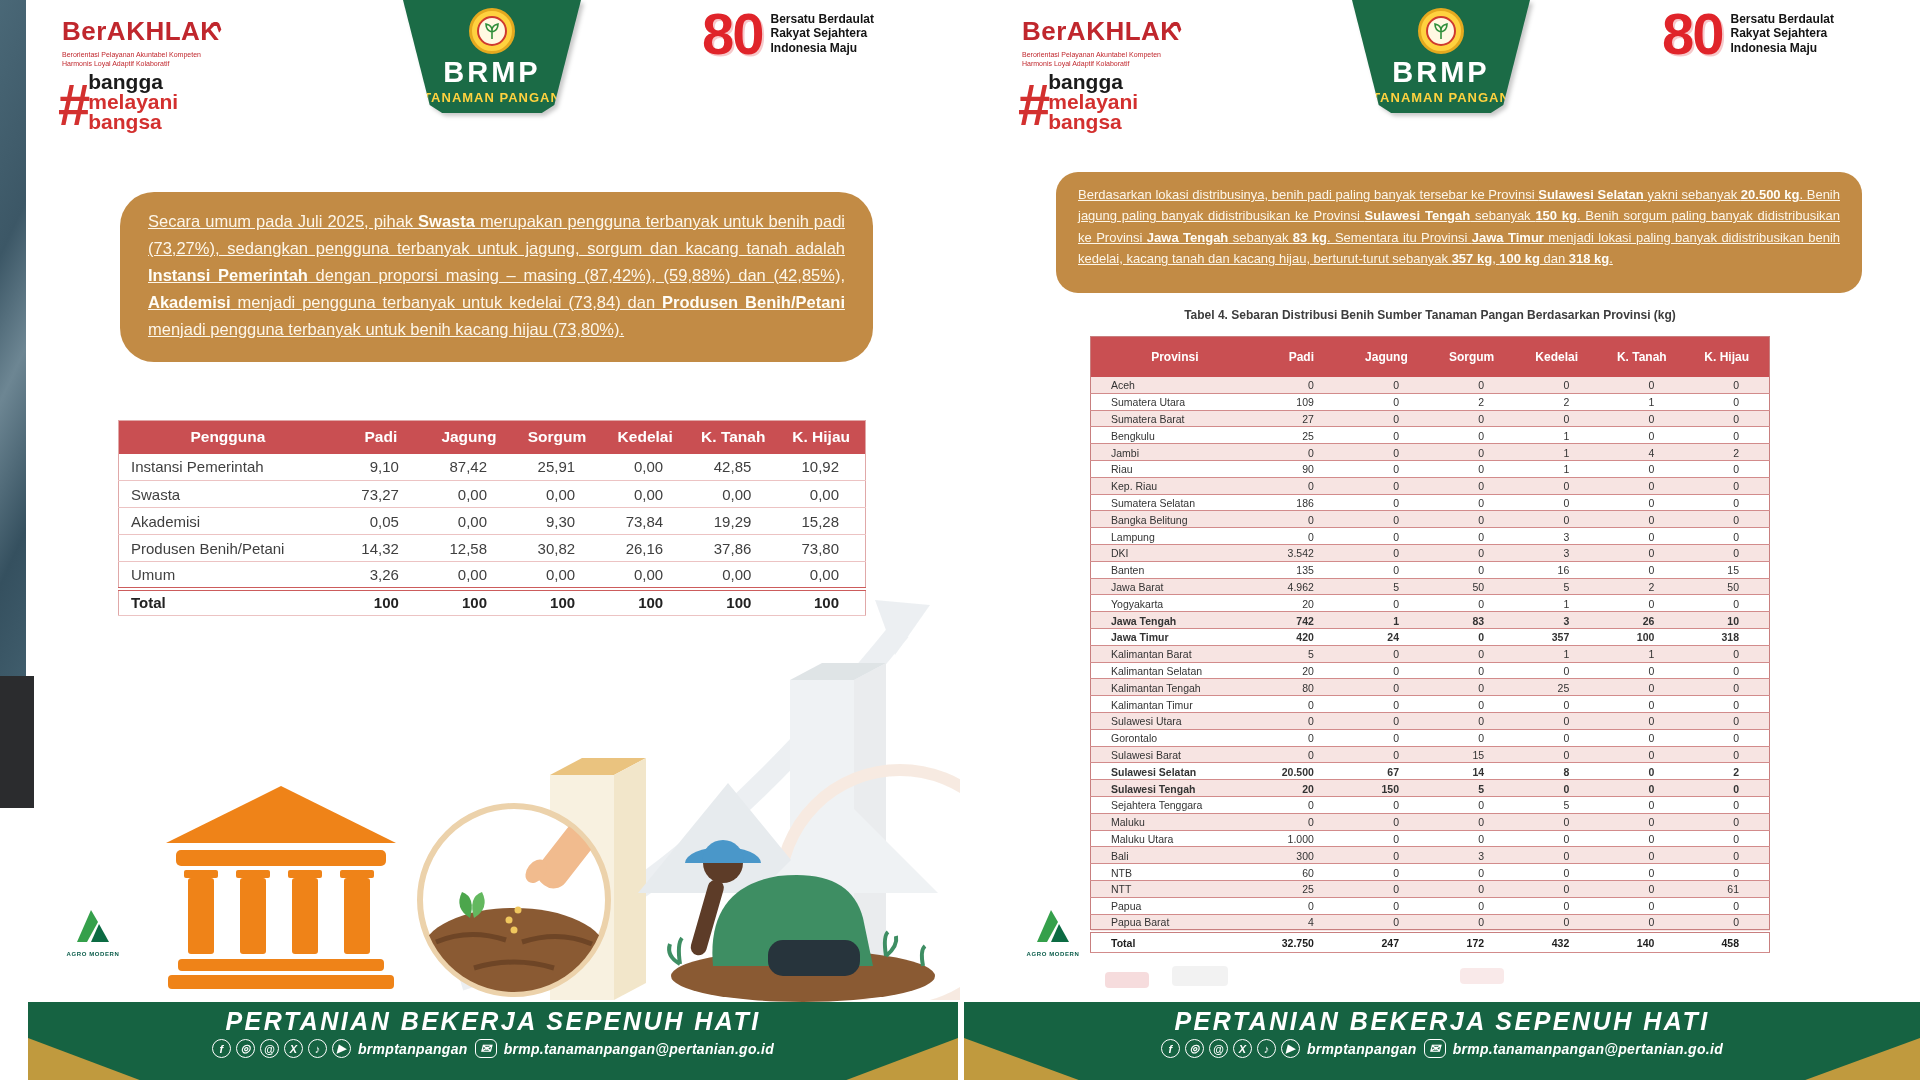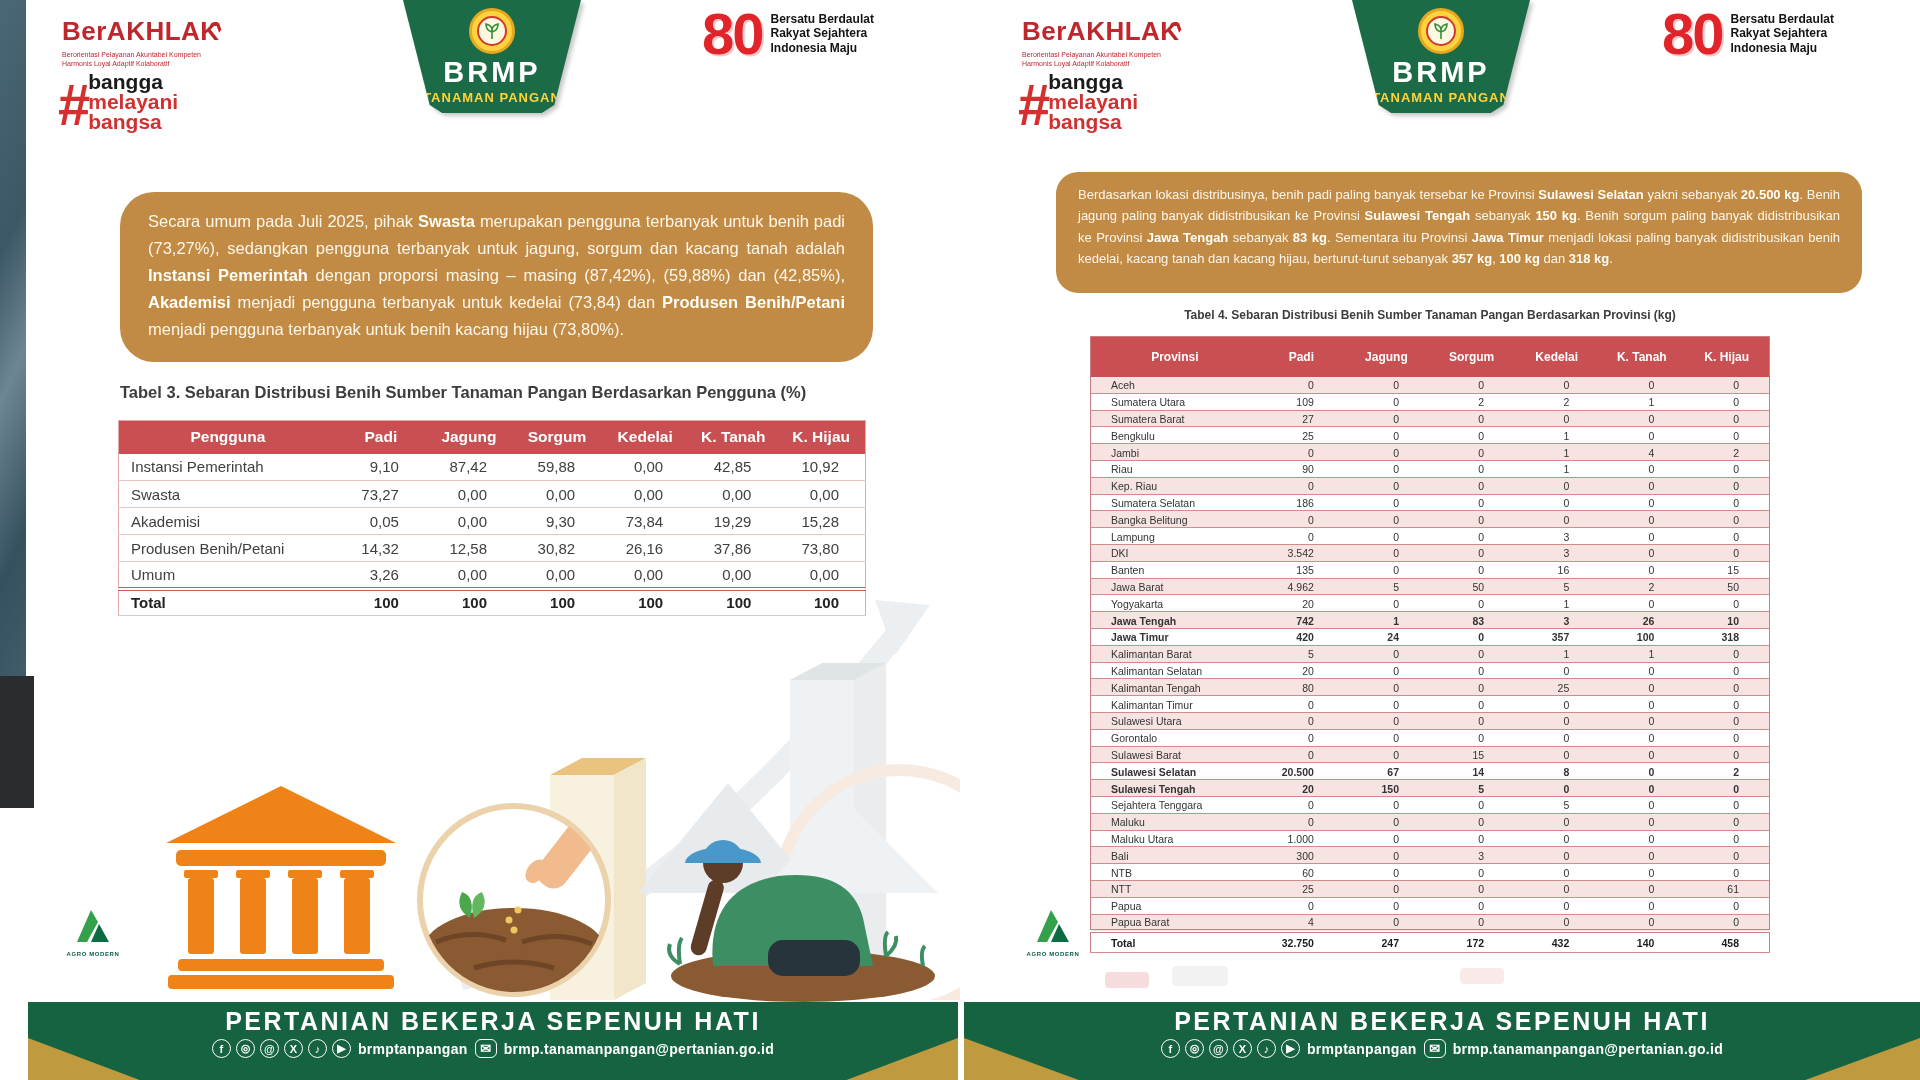--- a/index.html
+++ b/index.html
@@ -37,21 +37,21 @@
   .brmp-acr { position:absolute; left:0; right:0; top:56px; color:#fff; font-size:29px; font-weight:800; letter-spacing:3px; }
   .brmp-sub { position:absolute; left:0; right:0; top:90px; color:#ffd23f; font-size:13px; font-weight:700; letter-spacing:1px; }
 
   .logo80 { position:absolute; display:flex; align-items:flex-start; }
   .logo80 .num { font-size:58px; font-weight:800; color:#e0242a; line-height:.95; letter-spacing:-2px;
     text-shadow:2px 2px 0 rgba(224,36,42,.25); }
   .logo80 .txt { margin-left:8px; margin-top:6px; }
   .logo80 .tl { font-size:12px; font-weight:800; color:#141414; line-height:1.2; display:block; }
 
   
-  .sumbox { position:absolute; background:#c28b45; color:#fdf6e9; text-align:justify; }
+  .sumbox { position:absolute; background:#c28b45; color:#fdf6e9; text-align:justify;text-decoration:underline; }
   .sumbox b { font-weight:800; color:#fffdf6; }
   .sumbox-l { left:120px; top:192px; width:753px; height:170px; border-radius:34px;
     padding:16px 28px; font-size:16.5px; line-height:27px; }
   .sumbox-r { left:1056px; top:172px; width:806px; height:121px; border-radius:22px;
     padding:12px 22px; font-size:13px; line-height:21.3px; }
 
   
   .tbl-title { position:absolute; font-weight:800; color:#3d3d3d; }
   .tbl-title-l { left:120px; top:383px; font-size:16.5px; }
   .tbl-title-r { left:1070px; top:308px; width:720px; font-size:12px; text-align:center; }
@@ -89,21 +89,21 @@
     align-items:center; justify-content:center; font-size:11px; font-weight:700; color:#fff; }
   .footer .handle,.footer .email { font-size:14px; font-weight:800; letter-spacing:.3px; }
   .footer .mail { border-radius:6px; width:22px; font-size:13px; }
 
   
   .agro { position:absolute; width:74px; text-align:center; }
   .agro .lbl { display:block; font-size:6px; font-weight:800; color:#0a5c4a; letter-spacing:.6px; margin-top:1px; }
 
   
   .illus { position:absolute; }
-  .z1 { z-index:1; } .z2 { z-index:2; } .z3 { z-index:3; }
+  .z1 { z-index:1; } .z2 { z-index:2; } .z3 { z-index:3;font-style:italic; }
   table,.tbl-title,.sumbox { z-index:2; }
   .blob { position:absolute; border-radius:4px; opacity:.7; }
 </style>
 </head>
 <body>
 
 <div class="screen">
 
   <div class="strip-top"></div>
   <div class="strip-block"></div>
@@ -148,40 +148,39 @@
         <span class="tl">Bersatu Berdaulat</span>
         <span class="tl">Rakyat Sejahtera</span>
         <span class="tl">Indonesia Maju</span>
       </span>
     </div>
 
     <div class="sumbox sumbox-l" style="left:94px;">
       <span><span>Secara umum pada Juli 2025, pihak </span><b>Swasta</b><span> merupakan pengguna terbanyak untuk benih padi (73,27%), sedangkan pengguna terbanyak untuk jagung, sorgum dan kacang tanah adalah </span><b>Instansi Pemerintah</b><span> dengan proporsi masing – masing (87,42%), (59,88%) dan (42,85%), </span><b>Akademisi</b><span> menjadi pengguna terbanyak untuk kedelai (73,84) dan </span><b>Produsen Benih/Petani</b><span> menjadi pengguna terbanyak untuk benih kacang hijau (73,80%).</span></span>
     </div>
 
-    <div class="tbl-title tbl-title-l" style="left:94px;">Tabel 3. Sebaran Distribusi Benih Sumber Tanaman Pangan Berdasarkan Pengguna (%)</div>
 
     <table class="t3" style="left:92px;">
         <thead>
           <tr>
             <th>Pengguna</th>
             <th>Padi</th>
             <th>Jagung</th>
             <th>Sorgum</th>
             <th>Kedelai</th>
             <th>K. Tanah</th>
             <th>K. Hijau</th>
           </tr>
         </thead>
         <tbody>
           <tr>
             <td class="lbl">Instansi Pemerintah</td>
             <td class="num">9,10</td>
             <td class="num">87,42</td>
-            <td class="num">59,88</td>
+            <td class="num">25,91</td>
             <td class="num">0,00</td>
             <td class="num">42,85</td>
             <td class="num">10,92</td>
           </tr>
           <tr>
             <td class="lbl">Swasta</td>
             <td class="num">73,27</td>
             <td class="num">0,00</td>
             <td class="num">0,00</td>
             <td class="num">0,00</td>

